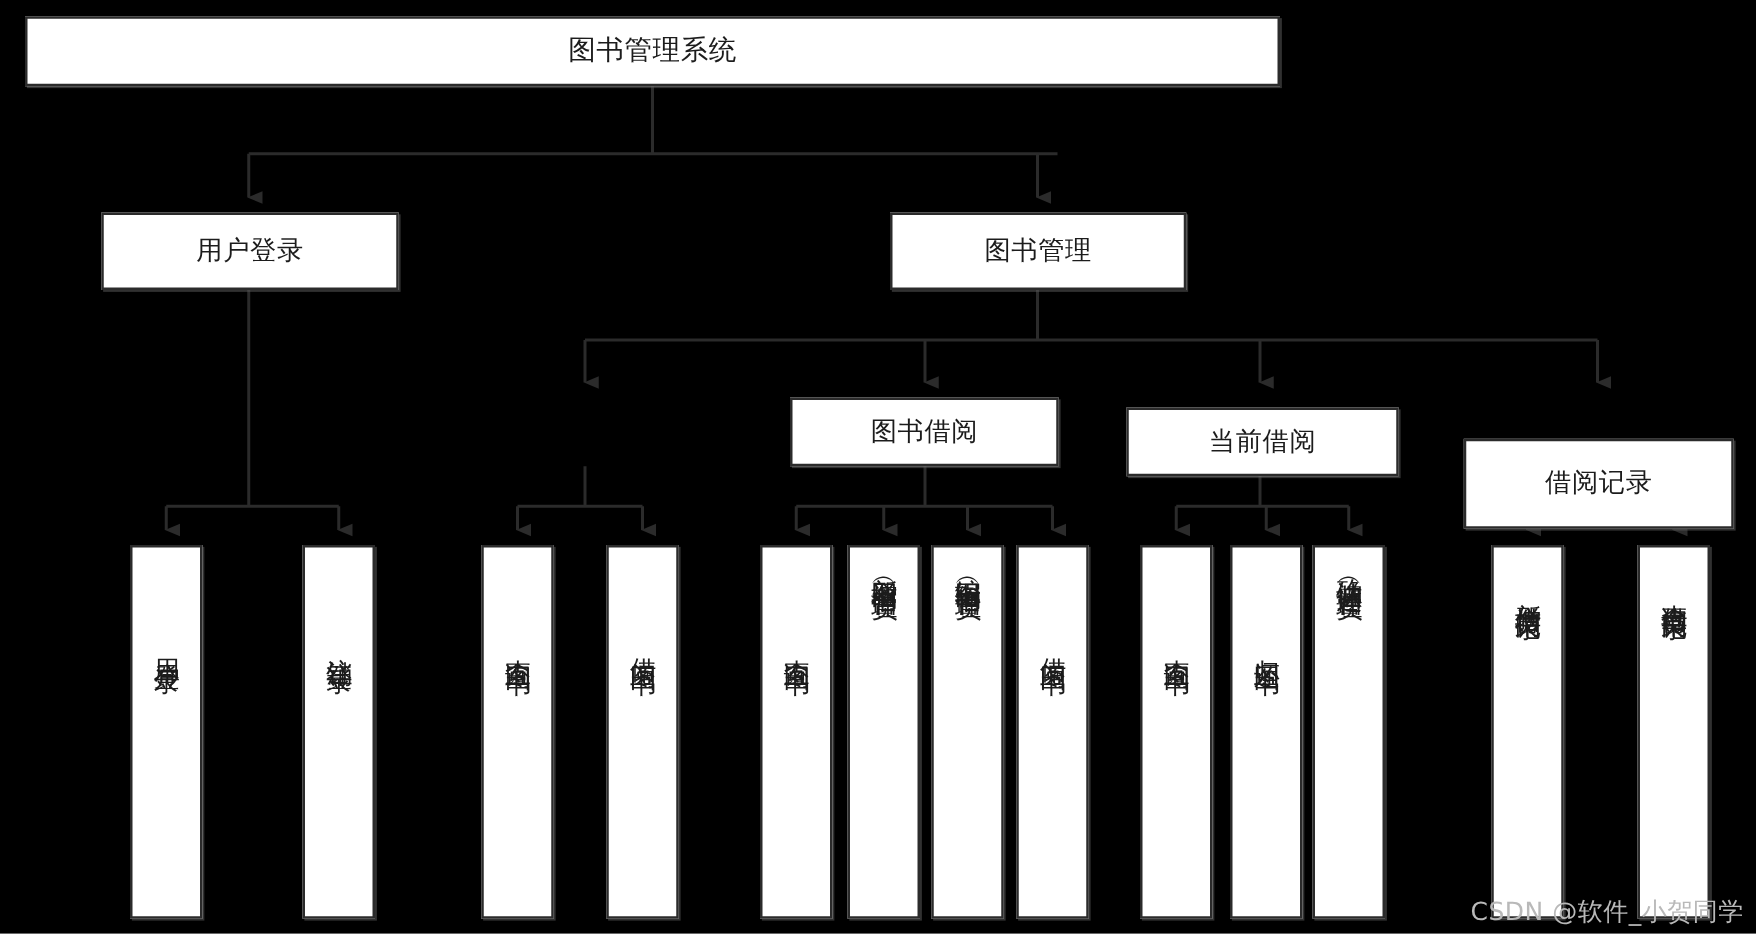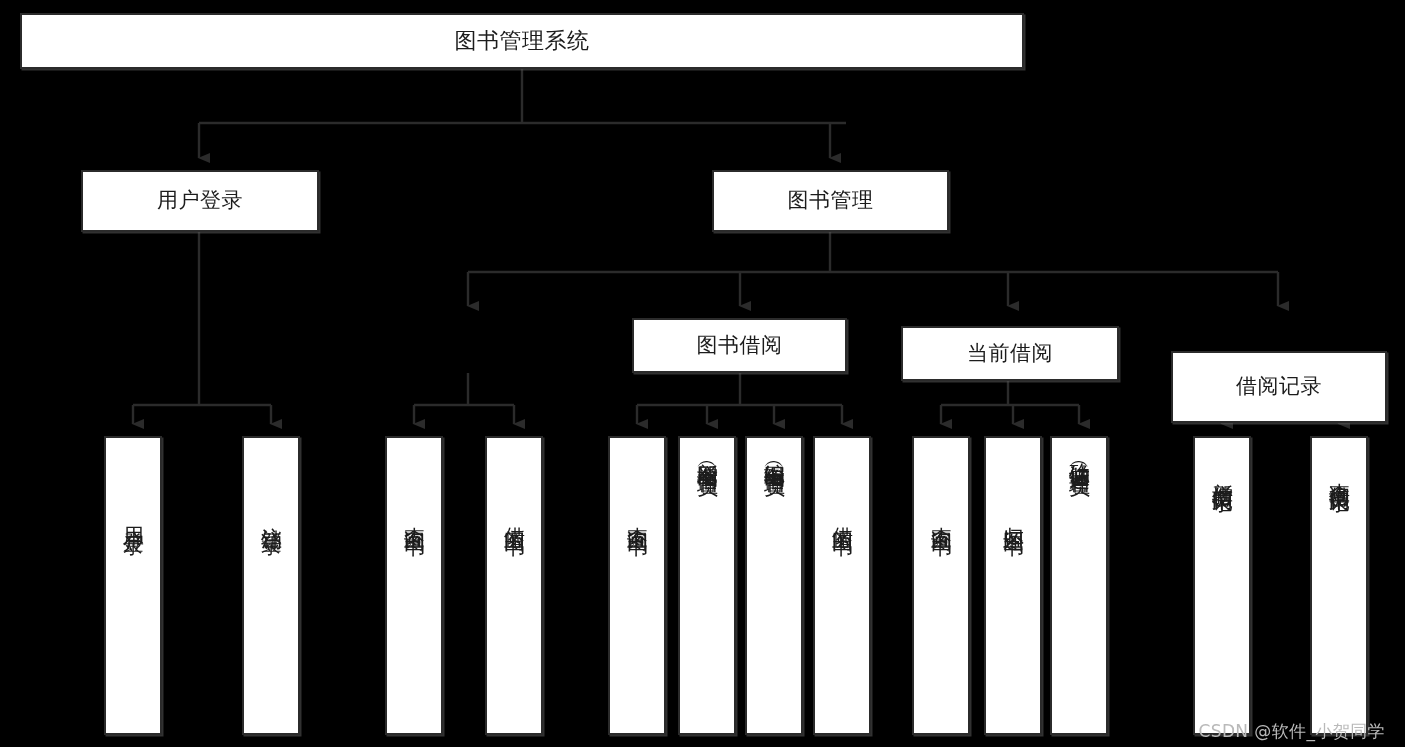--- a/index.html
+++ b/index.html
@@ -62,23 +62,23 @@
     font-size: 21px;
     letter-spacing: 3px;
     line-height: 1;
     white-space: nowrap;
   }
   .node.vertical.tall .label {
     letter-spacing: 2px;
   }
   #watermark {
     position: absolute;
-    right: 20px;
+    right: 10px;
     bottom: 4px;
-    font-size: 17px;
+    font-size: 20px;
     color: #b9b9b9;
     white-space: nowrap;
     letter-spacing: 0.4px;
   }
 </style>
 </head>
 <body>
 
 <div id="canvas">
 

